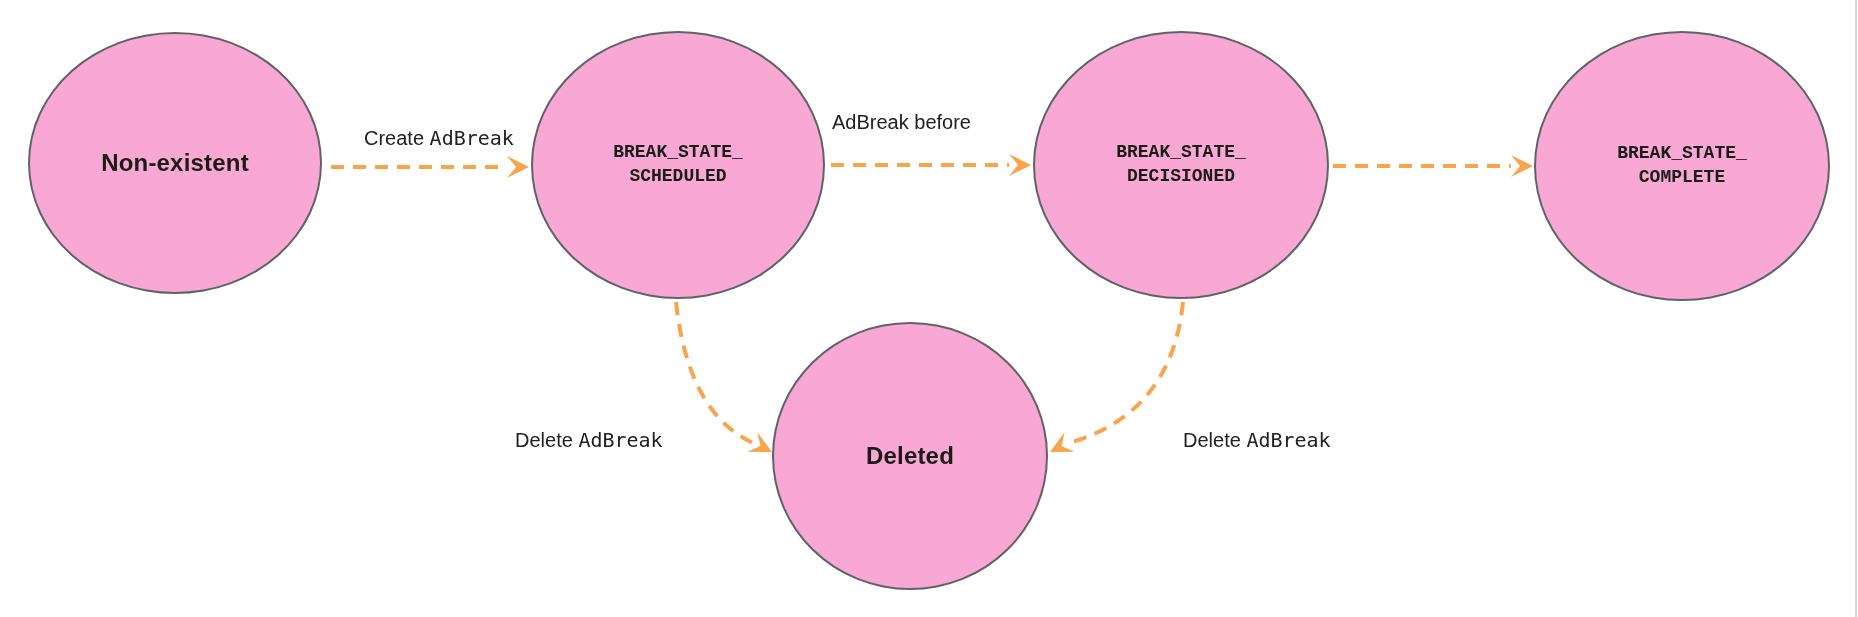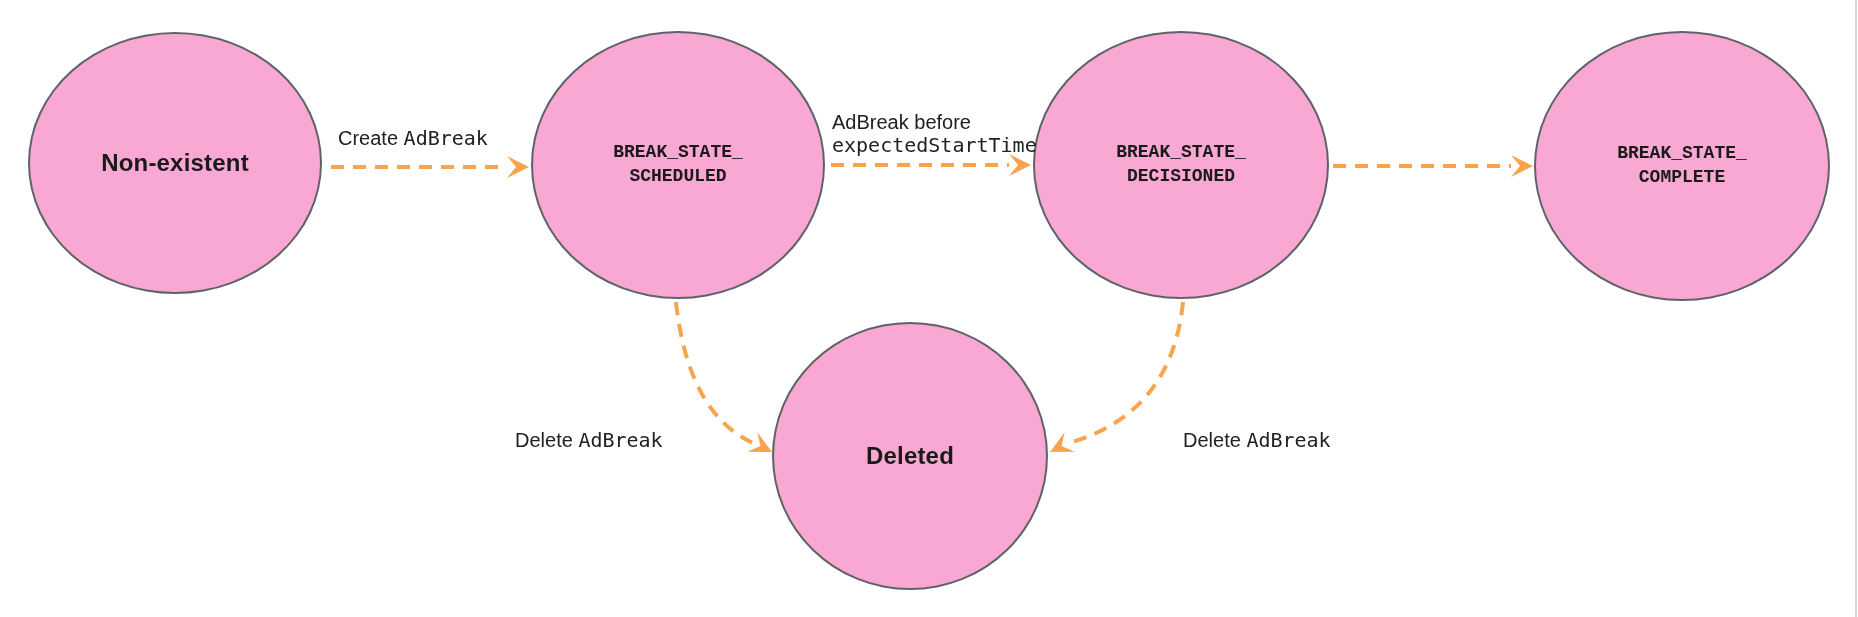--- a/index.html
+++ b/index.html
@@ -91,27 +91,27 @@
 
   <div class="node code" style="left:1534px;top:31px;width:296px;height:270px;">
     <span class="lbl">BREAK_STATE_
 COMPLETE</span>
   </div>
 
   <div class="node plain" style="left:772px;top:322px;width:276px;height:268px;">
     <span class="lbl">Deleted</span>
   </div>
 
-  <div class="edge-label" style="left:338px;top:104px;">
+  <div class="edge-label" style="left:364px;top:104px;">
     <span>Create </span><span class="mono">AdBreak</span>
   </div>
 
   <div class="edge-label" style="left:832px;top:88px;">
     <span>AdBreak before
-</span><span class="mono">expectedStartTime</span>
+</span>
   </div>
 
 
   <div class="edge-label" style="left:515px;top:406px;">
     <span>Delete </span><span class="mono">AdBreak</span>
   </div>
 
   <div class="edge-label" style="left:1183px;top:406px;">
     <span>Delete </span><span class="mono">AdBreak</span>
   </div>

